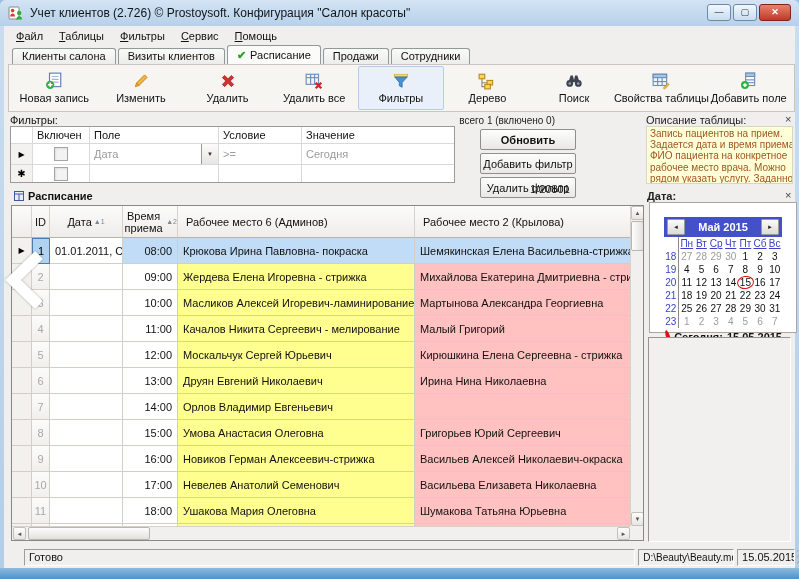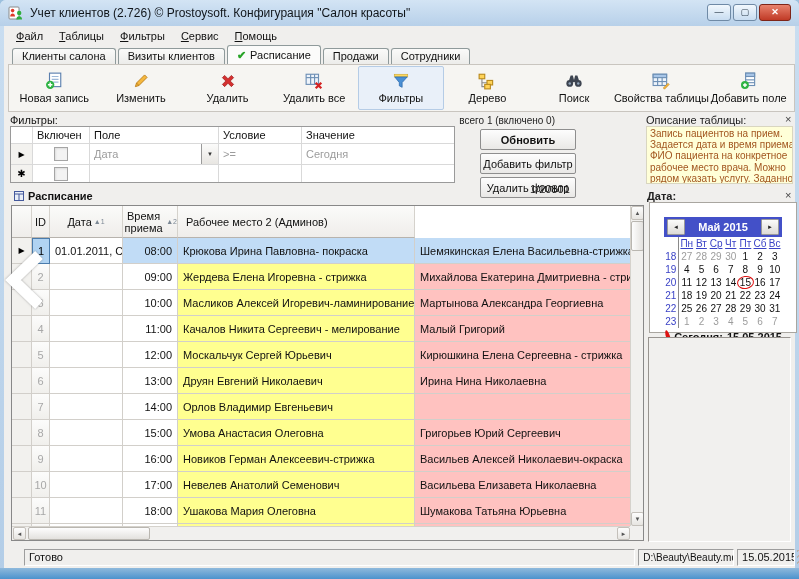--- a/index.html
+++ b/index.html
@@ -348,21 +348,24 @@
         </div>
       <div class="gh c-date">
           <span>Дата</span>
           <span class="sortmark">▲1</span>
         </div>
       <div class="gh c-time">
           <span style="white-space:normal">Время приема</span>
           <span class="sortmark">▲2</span>
         </div>
       <div class="gh c-p1 left">
-          <span>Рабочее место 2 (Админов)</span>
+          <span>Рабочее место 6 (Админов)</span>
+        </div>
+      <div class="gh c-p2 left" style="border-right:none">
+          <span>Рабочее место 2 (Крылова)</span>
         </div>
     </div>
     <div id="grid-rows">
         <div class="grow sel">
           <div class="gc c-marker">
             <span class="rowmark">▶</span>
           </div>
           <div class="gc c-id">1</div>
           <div class="gc c-date">01.01.2011, Сб</div>
           <div class="gc c-time bsel">08:00</div>

